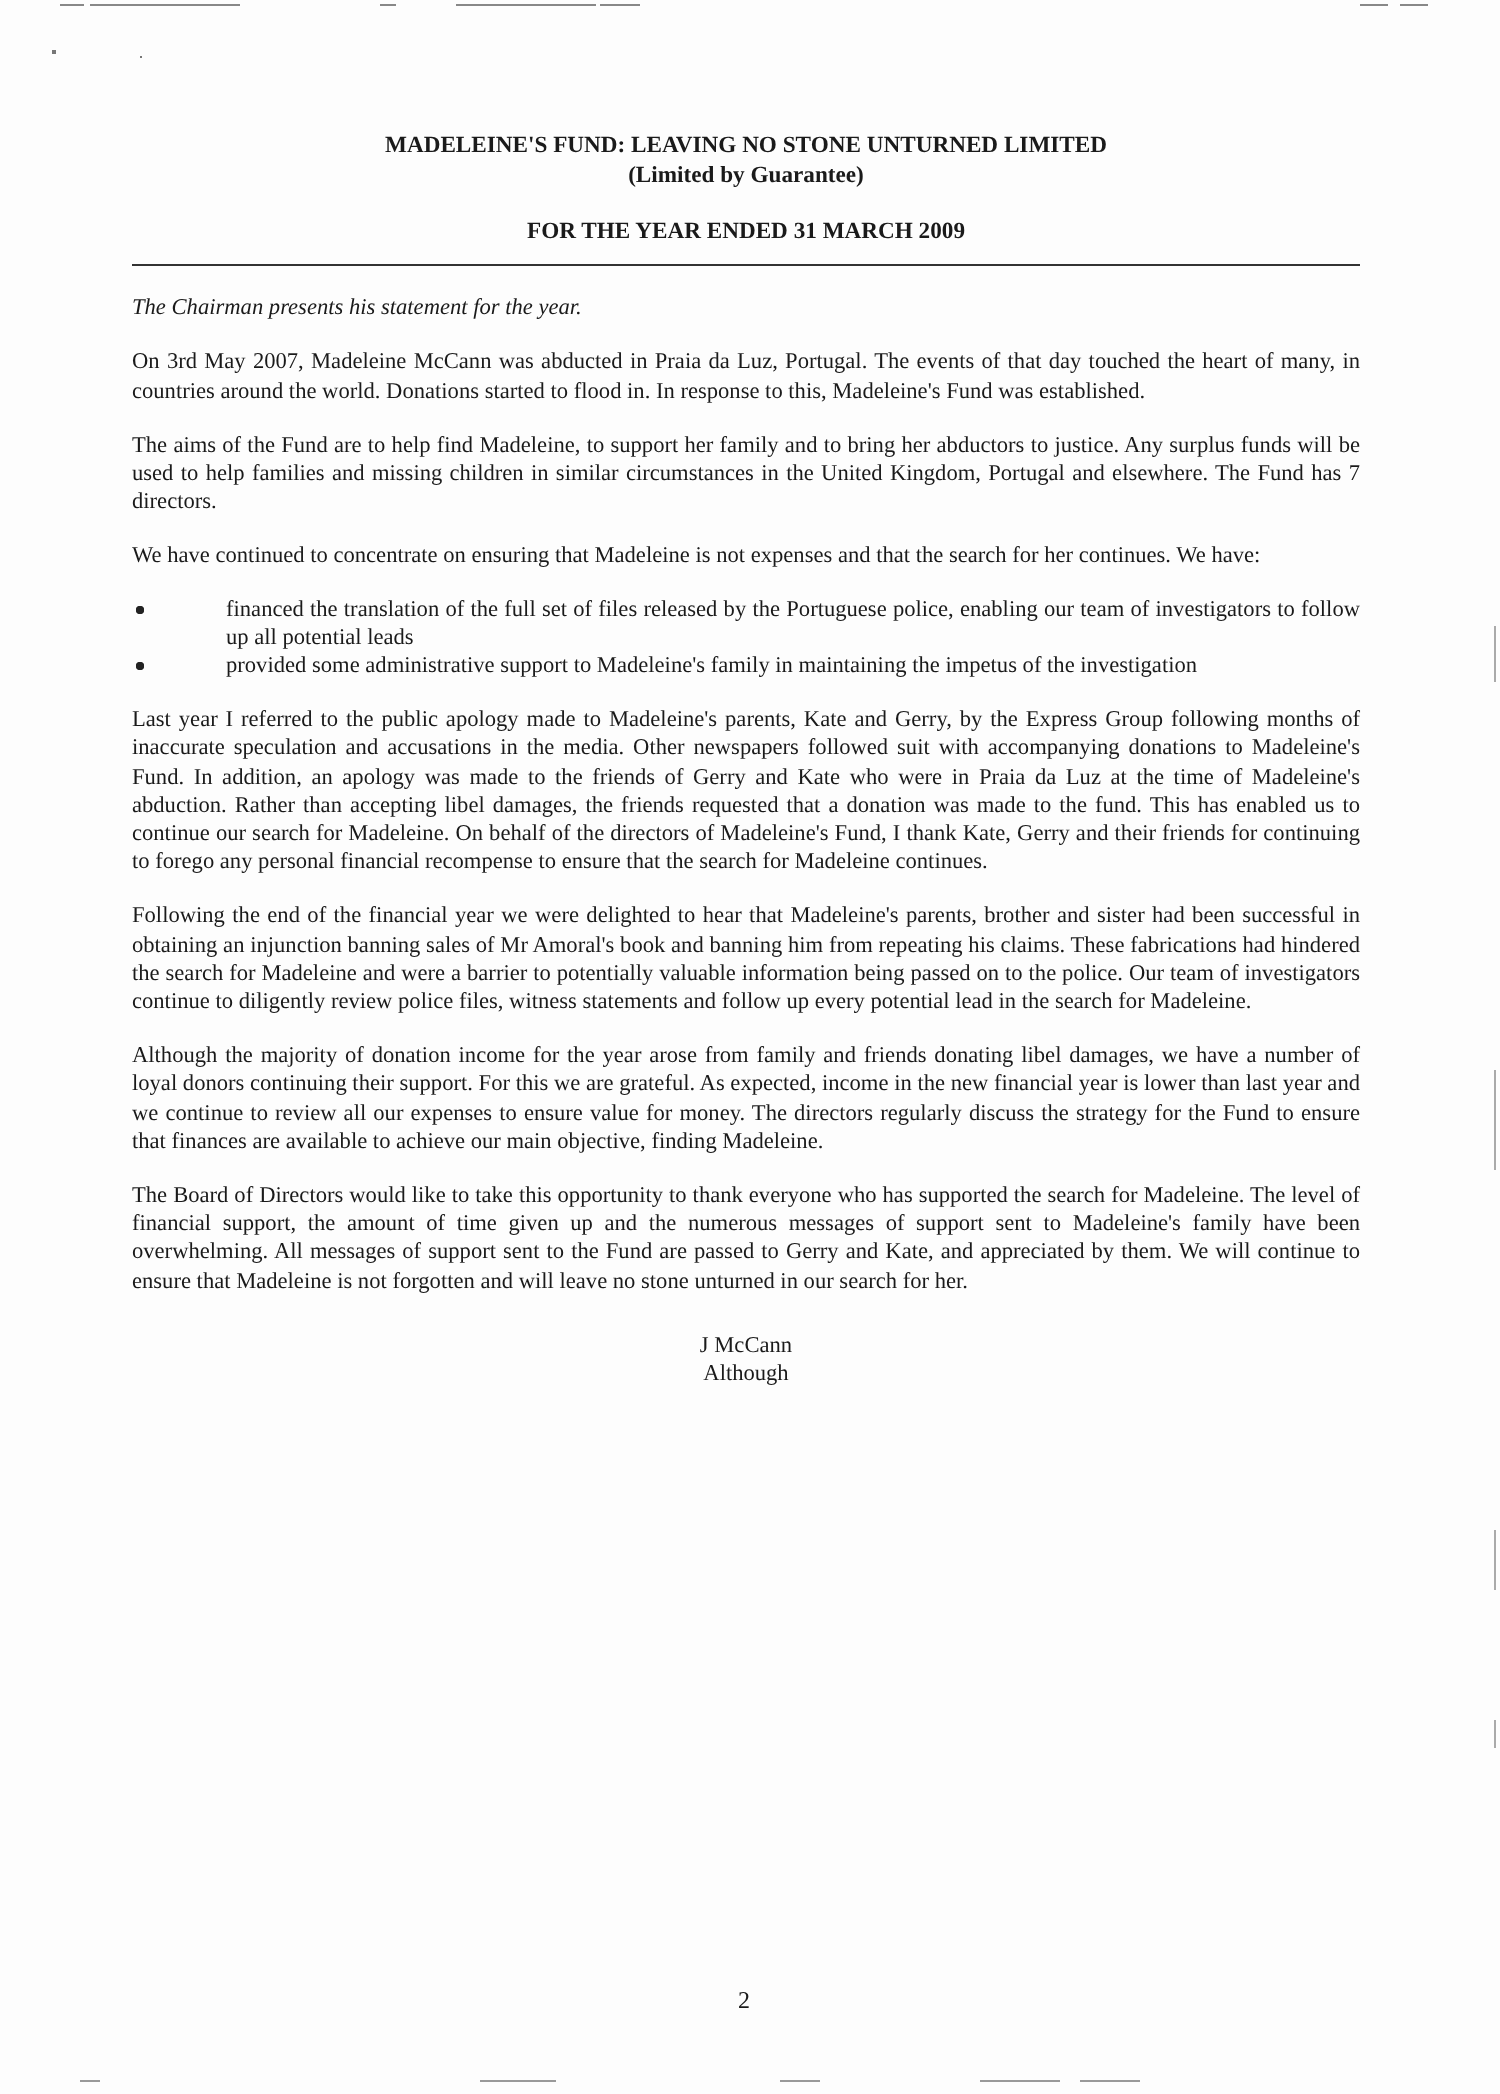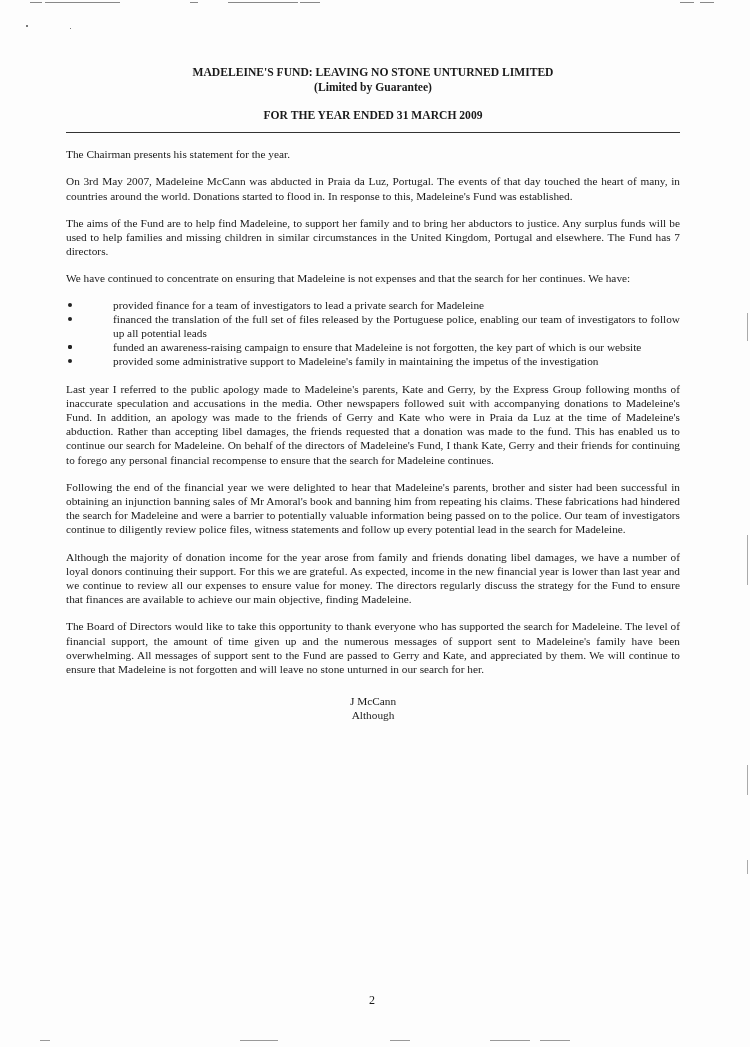--- a/index.html
+++ b/index.html
@@ -12,21 +12,21 @@
     .scan-bot { position: absolute; top: 1040px; left: 0; width: 750px; height: 2px; }
     .scan-bot span { position: absolute; top: 0; height: 1px; background: #999; }
     .speck { position: absolute; width: 2px; height: 2px; background: #777; }
     .edge-mark { position: absolute; left: 747px; width: 1px; background: #aaa; }
     .page { position: absolute; left: 66px; top: 66px; width: 614px; font-size: 11.3px; line-height: 14.2px; }
     .hdr { font-weight: bold; font-size: 11.6px; margin: 0; text-align: center; }
     .hdr1 { line-height: 14.5px; }
     .hdr-gap { margin-top: 14px; }
     .rule { border: 0; border-top: 1.4px solid #333; margin: 9px 0 0 0; width: 614px; }
     p { margin: 0 0 13px 0; text-align: justify; }
-    .first-p { margin-top: 14px; }
+    .first-p { margin-top: 14px; font-style: italic; }
     ul.bullets { list-style: none; margin: -1px 0 13px 0; padding: 0; }
     ul.bullets li { position: relative; padding-left: 47px; text-align: justify; margin: 0; }
     ul.bullets li .dot { position: absolute; left: 2px; top: 5px; width: 4px; height: 4px; border-radius: 50%; background: #222; }
     .sig { margin-top: 18px; line-height: 14px; text-align: center; }
     .pagenum { position: absolute; left: 369px; top: 993px; font-size: 12px; }
   </style>
 </head>
 <body>
 
 <div class="scan-top">
@@ -57,24 +57,23 @@
   <div class="hdr hdr1">(Limited by Guarantee)</div>
   <div class="hdr hdr-gap">FOR THE YEAR ENDED 31 MARCH 2009</div>
   <hr class="rule">
 
   <p class="first-p">The Chairman presents his statement for the year.</p>
   <p>On 3rd May 2007, Madeleine McCann was abducted in Praia da Luz, Portugal.  The events of that day touched the heart of many, in countries around the world.  Donations started to flood in.  In response to this, Madeleine's Fund was established.</p>
   <p>The aims of the Fund are to help find Madeleine, to support her family and to bring her abductors to justice.  Any surplus funds will be used to help families and missing children in similar circumstances in the United Kingdom, Portugal and elsewhere.  The Fund has 7 directors.</p>
   <p>We have continued to concentrate on ensuring that Madeleine is not expenses and that the search for her continues.  We have:</p>
 
   <ul class="bullets">
-    <li><span class="dot"></span><span>provided finance for a team of investigators to lead a private search for Madeleine</span></li>
+    <li><span class="dot"></span></li>
     <li><span class="dot"></span><span>financed the translation of the full set of files released by the Portuguese police, enabling our team of investigators to follow up all potential leads</span></li>
     <li><span class="dot"></span></li>
-    <li><span class="dot"></span><span>funded an awareness-raising campaign to ensure that Madeleine is not forgotten, the key part of which is our website</span></li>
     <li><span class="dot"></span><span>provided some administrative support to Madeleine's family in maintaining the impetus of the investigation</span></li>
   </ul>
 
   <p>Last year I referred to the public apology made to Madeleine's parents, Kate and Gerry, by the Express Group following months of inaccurate speculation and accusations in the media. Other newspapers followed suit with accompanying donations to Madeleine's Fund. In addition, an apology was made to the friends of Gerry and Kate who were in Praia da Luz at the time of Madeleine's abduction. Rather than accepting libel damages, the friends requested that a donation was made to the fund.  This has enabled us to continue our search for Madeleine.  On behalf of the directors of Madeleine's Fund, I thank Kate, Gerry and their friends for continuing to forego any personal financial recompense to ensure that the search for Madeleine continues.</p>
   <p>Following the end of the financial year we were delighted to hear that Madeleine's parents, brother and sister had been successful in obtaining an injunction banning sales of Mr Amoral's book and banning him from repeating his claims. These fabrications had hindered the search for Madeleine and were a barrier to potentially valuable information being passed on to the police. Our team of investigators continue to diligently review police files, witness statements and follow up every potential lead in the search for Madeleine.</p>
   <p>Although the majority of donation income for the year arose from family and friends donating libel damages, we have a number of loyal donors continuing their support. For this we are grateful. As expected, income in the new financial year is lower than last year and we continue to review all our expenses to ensure value for money. The directors regularly discuss the strategy for the Fund to ensure that finances are available to achieve our main objective, finding Madeleine.</p>
   <p>The Board of Directors would like to take this opportunity to thank everyone who has supported the search for Madeleine. The level of financial support, the amount of time given up and the numerous messages of support sent to Madeleine's family have been overwhelming.  All messages of support sent to the Fund are passed to Gerry and Kate, and appreciated by them.  We will continue to ensure that Madeleine is not forgotten and will leave no stone unturned in our search for her.</p>
 
   <div class="sig">
     <div>J McCann</div>

